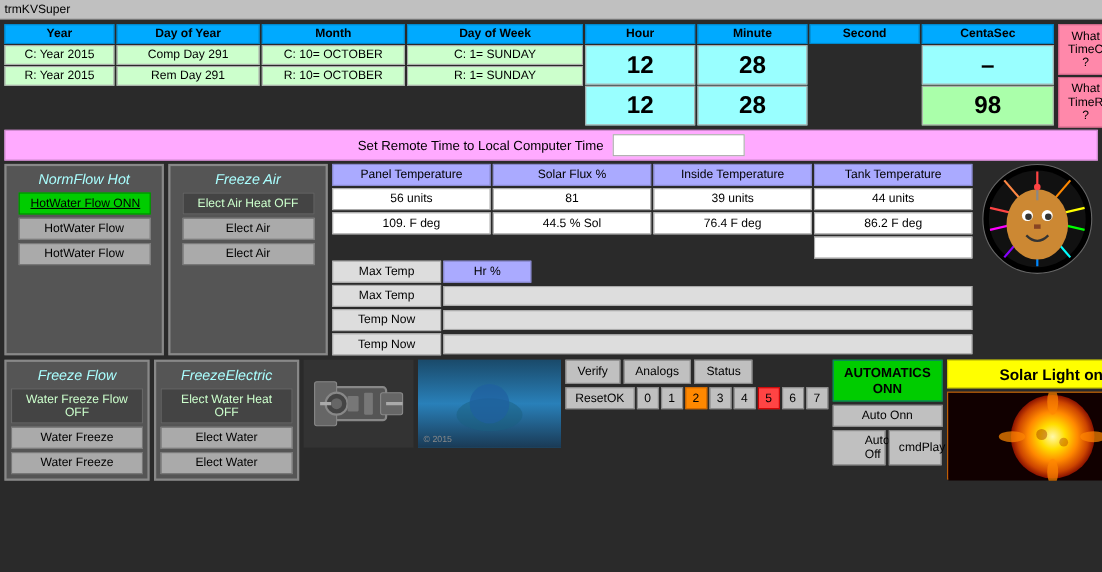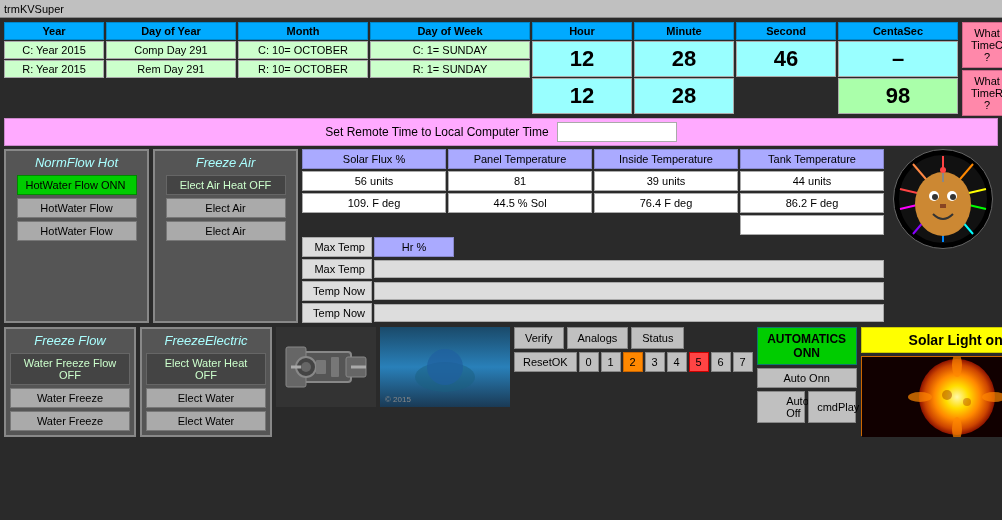--- a/index.html
+++ b/index.html
@@ -116,23 +116,24 @@
       font-style: italic;
       text-align: center;
       margin-bottom: 2px;
     }
     .green-btn {
       background: #00cc00;
       color: #000;
       border: 1px solid #008800;
       padding: 3px 8px;
       width: 120px;
-      text-align: left;
-      font-size: 11px;
-      cursor: pointer;
+      text-align: right;
+      font-size: 11px;
+      cursor: pointer;
+      text-decoration: underline;
     }
     .gray-btn {
       background: #aaaaaa;
       color: #000;
       border: 1px solid #777;
       padding: 3px 8px;
       width: 120px;
       text-align: center;
       font-size: 11px;
       cursor: pointer;
@@ -172,24 +173,24 @@
       border: 1px solid #aaa;
     }
     .gauge-row {
       display: flex;
       gap: 2px;
       align-items: center;
     }
     .gauge-label {
       background: #ddd;
       padding: 3px 6px;
-      width: 70px;
+      width: 99px;
       font-size: 11px;
       border: 1px solid #aaa;
-      text-align: right;
+      text-align: center;
     }
     .what-time-btn {
       background: #ff88aa;
       color: #000;
       border: 1px solid #cc6688;
       padding: 4px 8px;
       text-align: center;
       font-size: 11px;
       cursor: pointer;
       width: 100%;
@@ -363,21 +364,20 @@
       </div>
 
       <div class="time-col">
         <div class="time-header">Minute</div>
         <div class="time-value-large">28</div>
         <div class="time-value-large">28</div>
       </div>
 
       <div class="time-col">
         <div class="time-header">Second</div>
-        <div class="time-value-large">46</div>
       </div>
 
       <div class="time-col">
         <div class="time-header">CentaSec</div>
         <div class="time-value-dash">–</div>
         <div class="time-value-98">98</div>
       </div>
     </div>
 
     <div style="display:flex; flex-direction:column; gap:2px; width:110px;">
@@ -403,22 +403,22 @@
     <div class="panel-box" style="width:145px;">
       <div class="panel-title">Freeze Air</div>
       <div class="dark-btn">Elect Air Heat OFF</div>
       <button class="gray-btn">Elect Air</button>
       <button class="gray-btn">Elect Air</button>
     </div>
 
     <div style="flex:1; display:flex; flex-direction:column; gap:2px;">
 
       <div class="temp-headers">
+        <div class="temp-header-cell">Panel Temperature</div>
         <div class="temp-header-cell">Solar Flux %</div>
-        <div class="temp-header-cell">Panel Temperature</div>
         <div class="temp-header-cell">Inside Temperature</div>
         <div class="temp-header-cell">Tank Temperature</div>
       </div>
 
       <div class="temp-row">
         <div class="temp-cell">56 units</div>
         <div class="temp-cell">81</div>
         <div class="temp-cell">39 units</div>
         <div class="temp-cell">44 units</div>
       </div>

